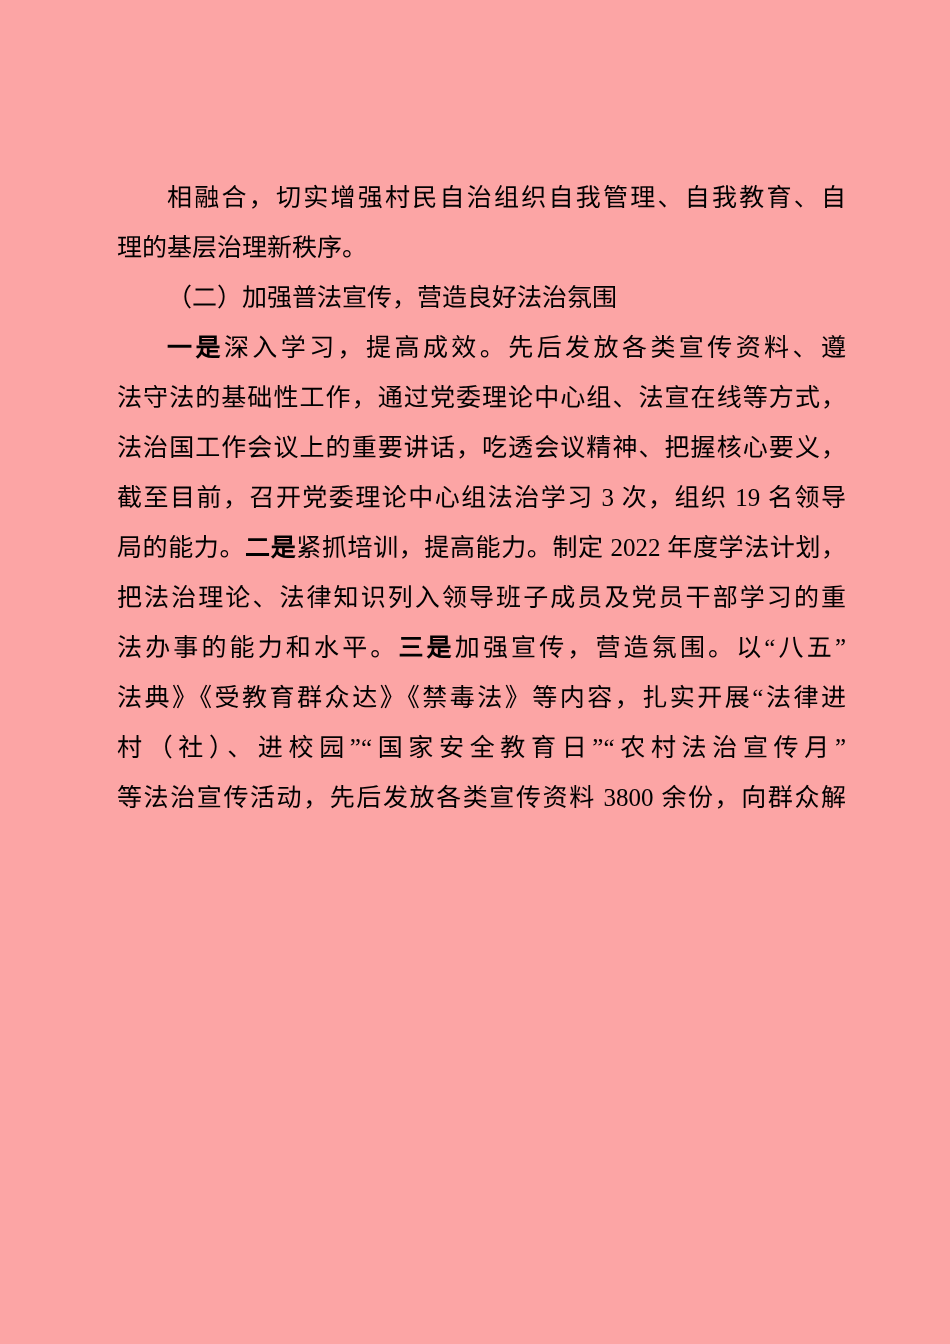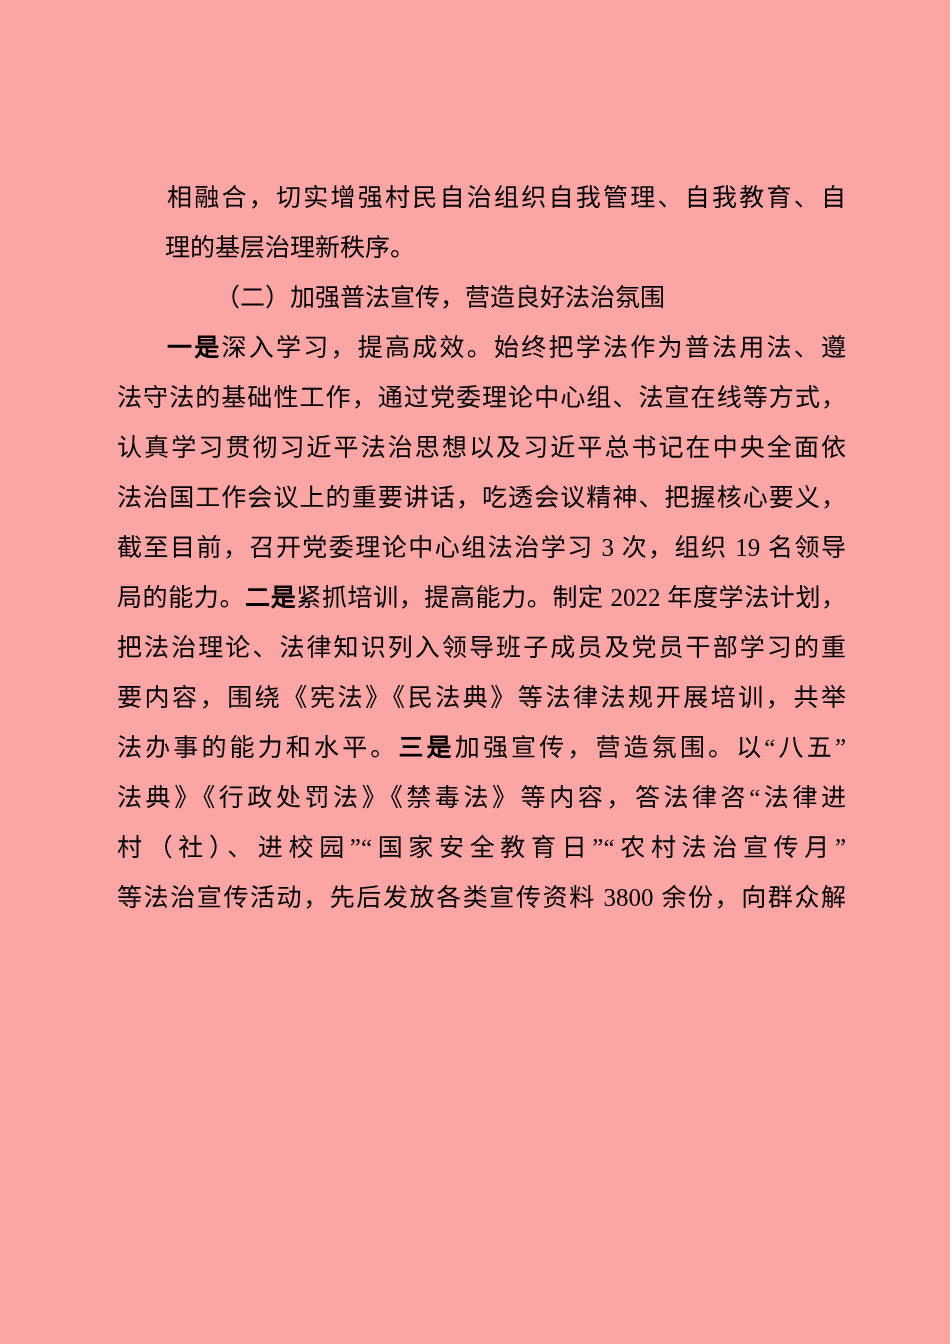--- a/index.html
+++ b/index.html
@@ -24,39 +24,37 @@
     font-family: "Liberation Serif", "DejaVu Serif", serif;
     font-size: 25px;
     line-height: 50px;
     color: #000000;
     text-align: justify;
     text-justify: inter-character;
     height: 50px;
     white-space: normal;
   }
   .line.last-justify { text-align-last: justify; }
-  .line.last-left    { text-align-last: left; margin-left: 48px; }
+  .line.last-left    { text-align-last: left; }
   .line.indent       { text-indent: 50px; }
   .run       { font-weight: normal; }
   .run-bold  { font-weight: bold; }
 </style>
 </head>
 <body>
 
 <div class="page">
   <div class="text-block" id="text-block">
       <div class="line last-justify indent"><span class="run">相融合，切实增强村民自治组织自我管理、自我教育、自</span></div>
       <div class="line last-left"><span class="run">理的基层治理新秩序。</span></div>
       <div class="line last-left indent"><span class="run">（二）加强普法宣传，营造良好法治氛围</span></div>
-      <div class="line last-justify indent"><span class="run-bold">一是</span><span class="run">深入学习，提高成效。始终把学法作为普法用法、遵</span></div>
+      <div class="line last-justify indent"><span class="run-bold">一是</span><span class="run">深入学习，提高成效。先后发放各类宣传资料、遵</span></div>
       <div class="line last-justify"><span class="run">法守法的基础性工作，通过党委理论中心组、法宣在线等方式，</span></div>
-      <div class="line last-justify"><span class="run">认真学习贯彻习近平法治思想以及习近平总书记在中央全面依</span></div>
       <div class="line last-justify"><span class="run">法治国工作会议上的重要讲话，吃透会议精神、把握核心要义，</span></div>
       <div class="line last-justify"><span class="run">截至目前，召开党委理论中心组法治学习 3 次，组织 19 名领导</span></div>
       <div class="line last-justify"><span class="run">局的能力。</span><span class="run-bold">二是</span><span class="run">紧抓培训，提高能力。制定 2022 年度学法计划，</span></div>
       <div class="line last-justify"><span class="run">把法治理论、法律知识列入领导班子成员及党员干部学习的重</span></div>
-      <div class="line last-justify"><span class="run">要内容，围绕《宪法》《民法典》等法律法规开展培训，共举</span></div>
       <div class="line last-justify"><span class="run">法办事的能力和水平。</span><span class="run-bold">三是</span><span class="run">加强宣传，营造氛围。以“八五”</span></div>
-      <div class="line last-justify"><span class="run">法典》《行政处罚法》《禁毒法》等内容，答法律咨“法律进</span></div>
+      <div class="line last-justify"><span class="run">法典》《受教育群众达》《禁毒法》等内容，扎实开展“法律进</span></div>
       <div class="line last-justify"><span class="run">村（社）、进校园”“国家安全教育日”“农村法治宣传月”</span></div>
       <div class="line last-justify"><span class="run">等法治宣传活动，先后发放各类宣传资料 3800 余份，向群众解</span></div>
     </div>
 </div>
 
 </body></html>

